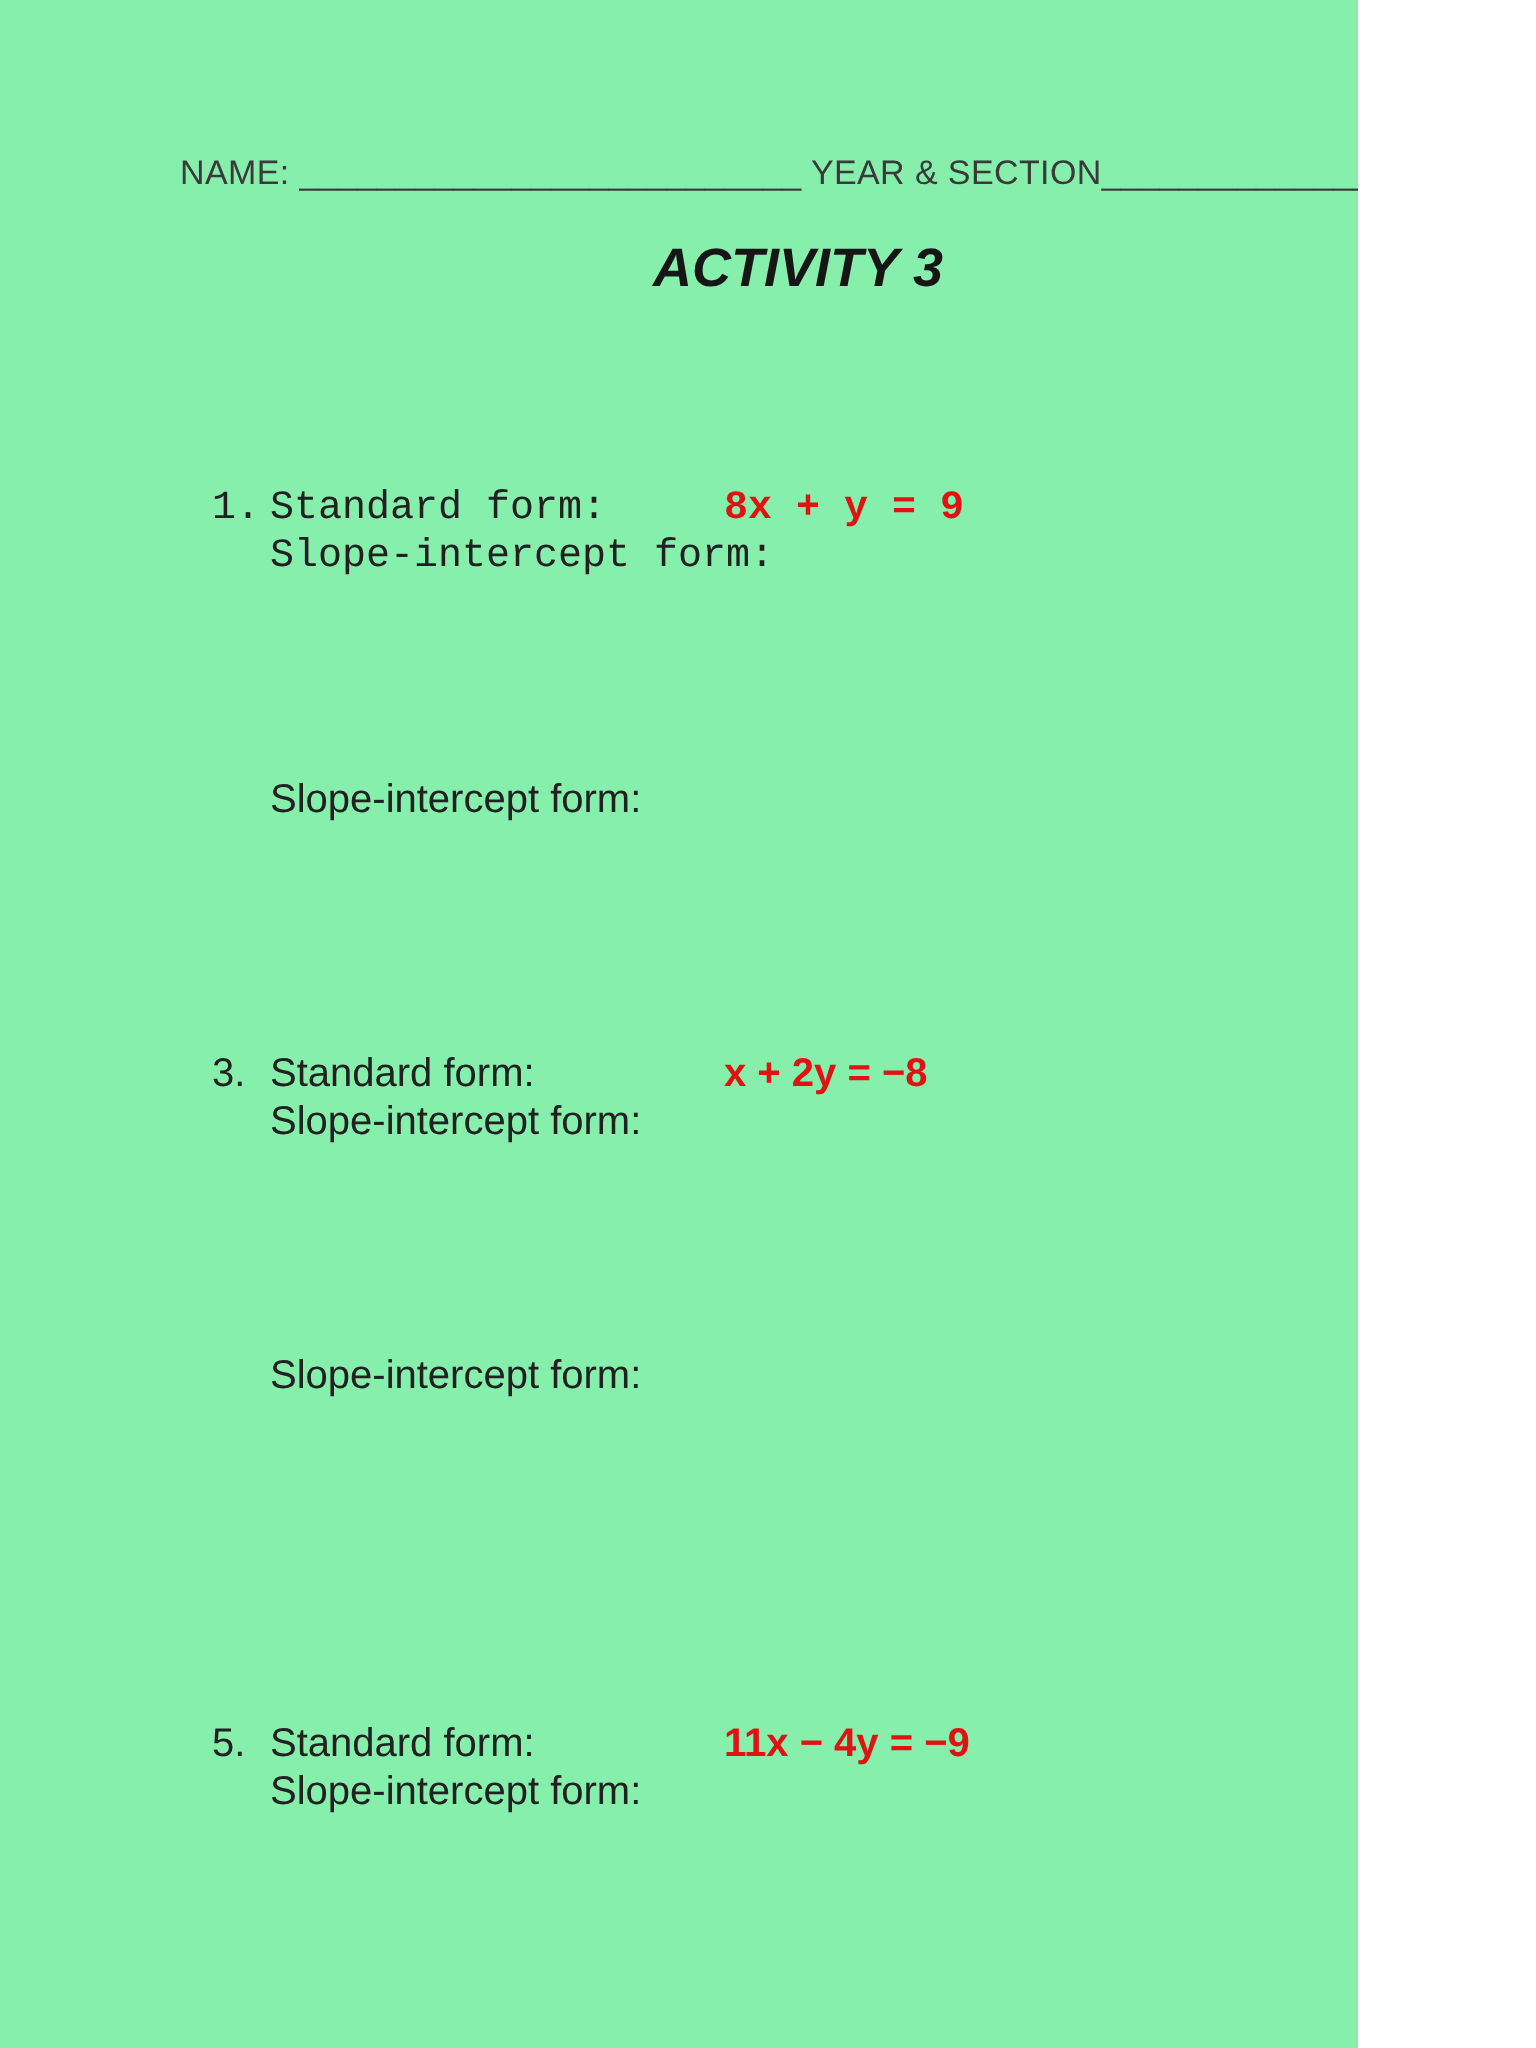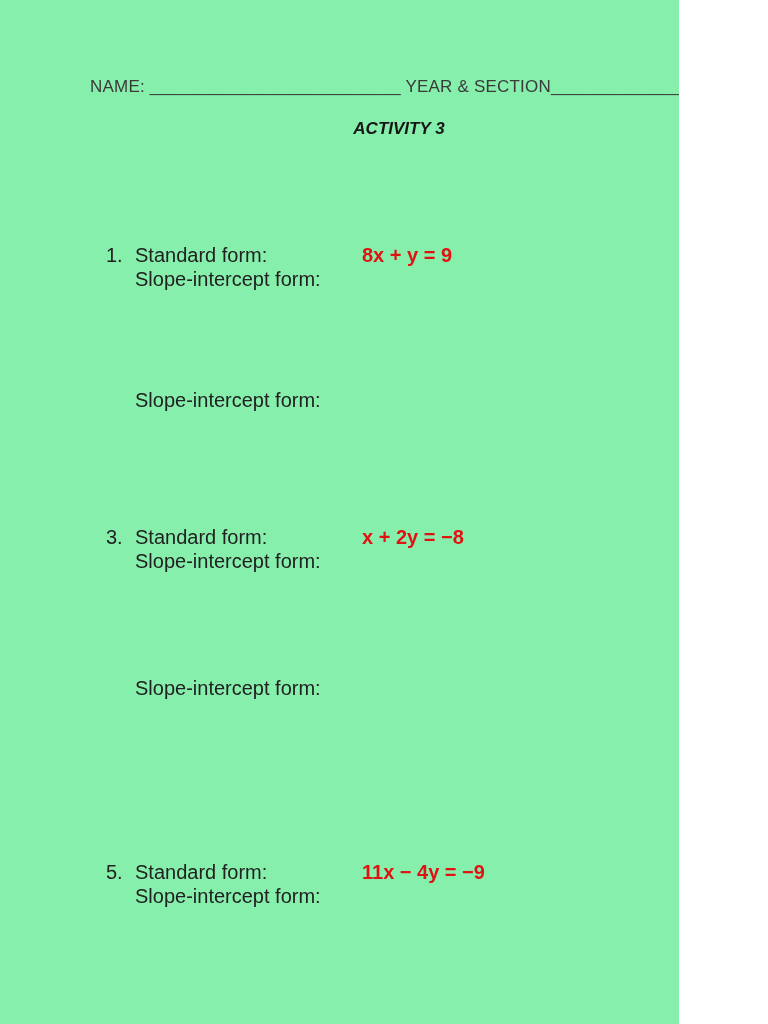--- a/index.html
+++ b/index.html
@@ -27,21 +27,21 @@
   }
   .blank { color: #3a3a3a; }
 
   
   .title {
     position: absolute;
     left: 90px;
     top: 119px;
     width: 618px;
     text-align: center;
-    font-size: 17px;
+    font-size: 27px;
     font-weight: bold;
     font-style: italic;
     color: #161616;
   }
 
   
   .instruction {
     position: absolute;
     left: 90px;
     top: 150px;
@@ -72,21 +72,21 @@
   .problem .line2 { position: relative; height: 24px; white-space: nowrap; padding-left: 29px; }
   .problem .num { display: inline-block; width: 29px; }
   .problem .equation {
     position: absolute;
     left: 256px;
     top: 0;
     font-weight: bold;
     color: #e01212;
     white-space: nowrap;
   }
-  .p1 { top: 243px; }
+  .p1 { top: 243px; font-family: Liberation Mono, monospace; }
   .p2 { top: 388px; }
   .p3 { top: 525px; }
   .p4 { top: 676px; }
   .p5 { top: 820px; margin-top: 40px; }
 </style>
 </head>
 <body>
 
 <div class="page">
 

